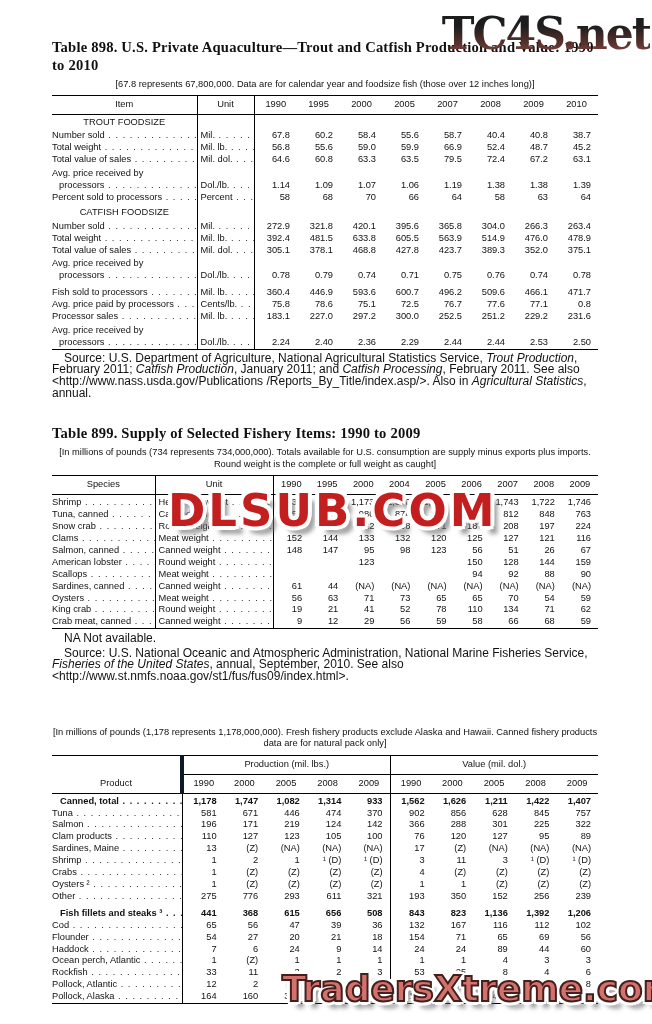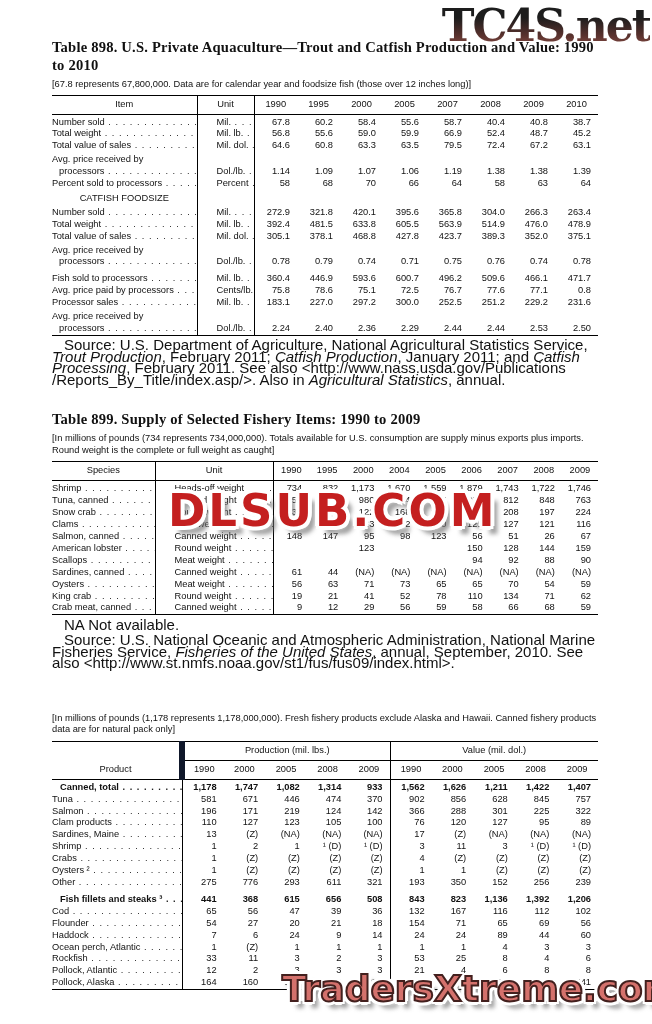--- a/index.html
+++ b/index.html
@@ -1,51 +1,51 @@
 <!DOCTYPE html>
 <html><head>
 <meta charset="utf-8">
 <style>
   html,body{margin:0;padding:0;background:#fff;}
   body{width:652px;height:1024px;position:relative;font-family:"Liberation Sans",sans-serif;color:#111;overflow:hidden;}
   .page{position:absolute;inset:0;padding:38px 54px 0 52px;box-sizing:border-box;}
   
   .title{font-family:"Liberation Serif",serif;font-weight:bold;font-size:14.6px;line-height:18px;letter-spacing:.2px;margin:0 0 5px;}
-  .note{font-size:9.3px;line-height:11.6px;margin:0 0 4px;}
-  .source,.fnote{font-size:15px;line-height:11.6px;margin:3px 0 0;text-indent:12px;}
+  .note{font-size:9.3px;line-height:11.6px;margin:0 0 4px;text-align:center;}
+  .source,.fnote{font-size:12px;line-height:11.6px;margin:3px 0 0;text-indent:12px;}
   .fnote{margin-top:4px;}
   .it{font-style:italic;}
   
   table{border-collapse:collapse;table-layout:fixed;width:546px;border-bottom:1px solid #000;}
   th,td{font-size:9.3px;line-height:11.9px;padding:0;font-weight:normal;vertical-align:bottom;}
   thead th{border-top:1.5px solid #000;border-bottom:1px solid #000;padding:3px 0;text-align:center;}
   .c-label,.h-item{border-right:1px solid #000;}
   .c-unit,.h-unit{border-right:1px solid #000;}
-  .c-unit{padding-left:19px;}
+  .c-unit{padding-left:3px;}
   td.dots{overflow:hidden;white-space:nowrap;}
   td.dots .lbl::after{content:" . . . . . . . . . . . . . . . . . . . . . . . . . . . . . . . . . . . . . . . . .";letter-spacing:1px;color:#222;}
   .c-val{text-align:right;padding-right:7px;white-space:nowrap;}
   .c-label.ind{padding-left:7px;}
   tr.section td{padding:3px 0 2px;}
   tr.section .c-label{text-align:center;}
   tr.cont td{padding-top:2px;}
   tr.gap td{padding-top:5px;}
   tr.bold td{font-weight:bold;}
   tr.bold .c-label{padding-left:8px;}
   tbody tr:first-child td{padding-top:2px;}
   
   .gdiv{border-left:1px solid #000;}
-  .h-prod{border-right:6px solid #0f172a;}
+  .h-prod{border-right:4px solid #0f172a;}
   
   .blk-898{margin-bottom:25px;}
   .blk-899{margin-bottom:44px;}
   .blk-900{margin-bottom:0;}
   .blk-899 .note,.blk-900 .note{margin-bottom:5px;}
   
-  .wm-tc4s{position:absolute;top:0px;right:2px;font-family:"DejaVu Serif",serif;font-weight:900;font-style:normal;font-size:44px;letter-spacing:-2px;background:linear-gradient(#1d1d1d 35%,#5a322e 70%,#96544b);-webkit-background-clip:text;background-clip:text;color:transparent;z-index:5;}
+  .wm-tc4s{position:absolute;top:8px;right:2px;font-family:"DejaVu Serif",serif;font-weight:900;font-style:normal;font-size:44px;letter-spacing:-2px;background:linear-gradient(#1d1d1d 35%,#5a322e 70%,#96544b);-webkit-background-clip:text;background-clip:text;color:transparent;z-index:5;}
   .wm-dlsub{position:absolute;left:168px;top:484px;font-family:"DejaVu Sans",sans-serif;font-weight:900;font-size:45px;letter-spacing:3px;color:#c41f1f;z-index:5;
     text-shadow:-3px -3px 0 #fff,3px -3px 0 #fff,-3px 3px 0 #fff,3px 3px 0 #fff,0 -4px 0 #fff,0 4px 0 #fff,-4px 0 0 #fff,4px 0 0 #fff,7px 8px 4px rgba(110,110,110,.65);}
   .wm-traders{position:absolute;left:282px;top:968px;font-family:"DejaVu Sans",sans-serif;font-weight:800;font-size:36px;letter-spacing:0px;color:#d4716c;-webkit-text-stroke:2px #43201e;z-index:6;
     text-shadow:-3px -3px 0 #fff,3px -3px 0 #fff,-3px 3px 0 #fff,3px 3px 0 #fff,0 -4px 0 #fff,0 4px 0 #fff,-4px 0 0 #fff,4px 0 0 #fff,6px 7px 4px rgba(90,90,90,.6);}
 </style>
 </head>
 <body>
 
 <div class="page">
 
@@ -66,20 +66,25 @@
           <th class="h-year">1995</th>
           <th class="h-year">2000</th>
           <th class="h-year">2005</th>
           <th class="h-year">2007</th>
           <th class="h-year">2008</th>
           <th class="h-year">2009</th>
           <th class="h-year">2010</th>
         </tr>
       </thead>
       <tbody>
+          <tr class="section">
+            <td class="c-label"><span class="lbl">TROUT FOODSIZE</span></td>
+            <td class="c-unit"><span class="lbl"></span></td>
+            <td colspan="8" class="c-val"></td>
+          </tr>
           <tr>
             <td class="c-label dots"><span class="lbl">Number sold</span></td>
             <td class="c-unit dots"><span class="lbl">Mil.</span></td>
             <td class="c-val">67.8</td>
             <td class="c-val">60.2</td>
             <td class="c-val">58.4</td>
             <td class="c-val">55.6</td>
             <td class="c-val">58.7</td>
             <td class="c-val">40.4</td>
             <td class="c-val">40.8</td>

